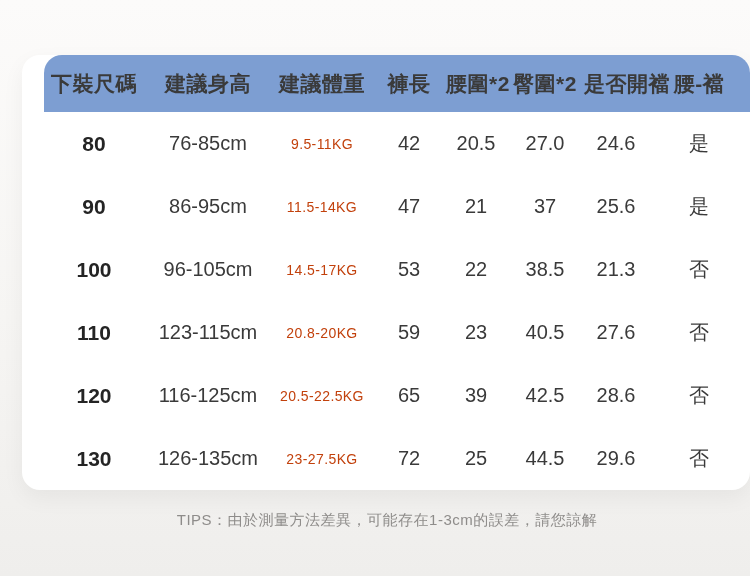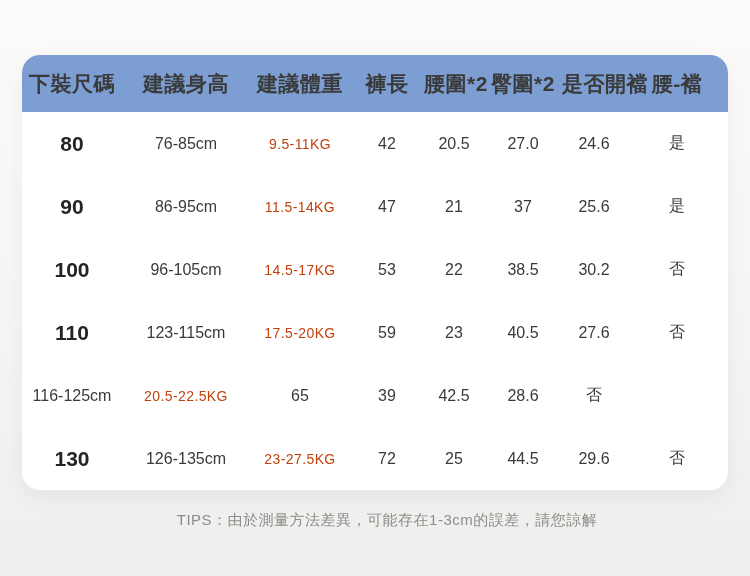--- a/index.html
+++ b/index.html
@@ -13,20 +13,21 @@
   }
   .card {
     position: absolute;
     left: 22px;
     top: 55px;
     width: 706px;
     height: 435px;
     background: #ffffff;
     border-radius: 18px;
     box-shadow: 0 8px 22px rgba(0,0,0,0.05);
+    padding-left: 22px;
   }
   .t-row, .t-head {
     display: grid;
     grid-template-columns: 100px 128px 100px 74px 60px 78px 64px 102px;
     align-items: center;
   }
   .t-head {
     height: 57px;
     background: #7d9ed2;
     border-radius: 18px 18px 0 0;
@@ -38,21 +39,21 @@
     text-align: center;
     letter-spacing: 0.5px;
     white-space: nowrap;
   }
   .t-body { width: 100%; }
   .t-row { height: 63px; }
   .cell {
     text-align: center;
     white-space: nowrap;
     color: #3a3a3a;
-    font-size: 16px;
+    font-size: 20px;
   }
   .cell.size {
     font-weight: bold;
     color: #242424;
     font-size: 21px;
   }
   .cell.weight {
     font-size: 14px;
     color: #c2410c;
     letter-spacing: 0.4px;
@@ -110,36 +111,37 @@
       <div class="cell">是</div>
     </div>
 
     <div class="t-row">
       <div class="cell size">100</div>
       <div class="cell">96-105cm</div>
       <div class="cell weight">14.5-17KG</div>
       <div class="cell">53</div>
       <div class="cell">22</div>
       <div class="cell">38.5</div>
-      <div class="cell">30.2</div>
+      <div class="cell">21.3</div>
       <div class="cell">否</div>
     </div>
 
     <div class="t-row">
       <div class="cell size">110</div>
       <div class="cell">123-115cm</div>
-      <div class="cell weight">17.5-20KG</div>
+      <div class="cell weight">20.8-20KG</div>
       <div class="cell">59</div>
       <div class="cell">23</div>
       <div class="cell">40.5</div>
       <div class="cell">27.6</div>
       <div class="cell">否</div>
     </div>
 
     <div class="t-row">
+      <div class="cell size">120</div>
       <div class="cell">116-125cm</div>
       <div class="cell weight">20.5-22.5KG</div>
       <div class="cell">65</div>
       <div class="cell">39</div>
       <div class="cell">42.5</div>
       <div class="cell">28.6</div>
       <div class="cell">否</div>
     </div>
 
     <div class="t-row">

